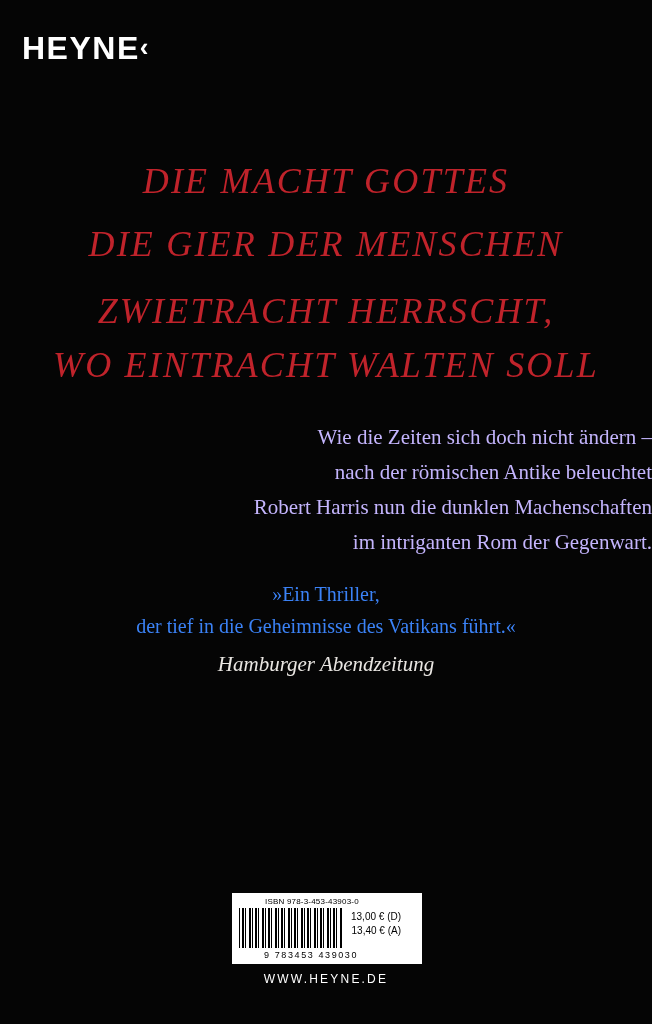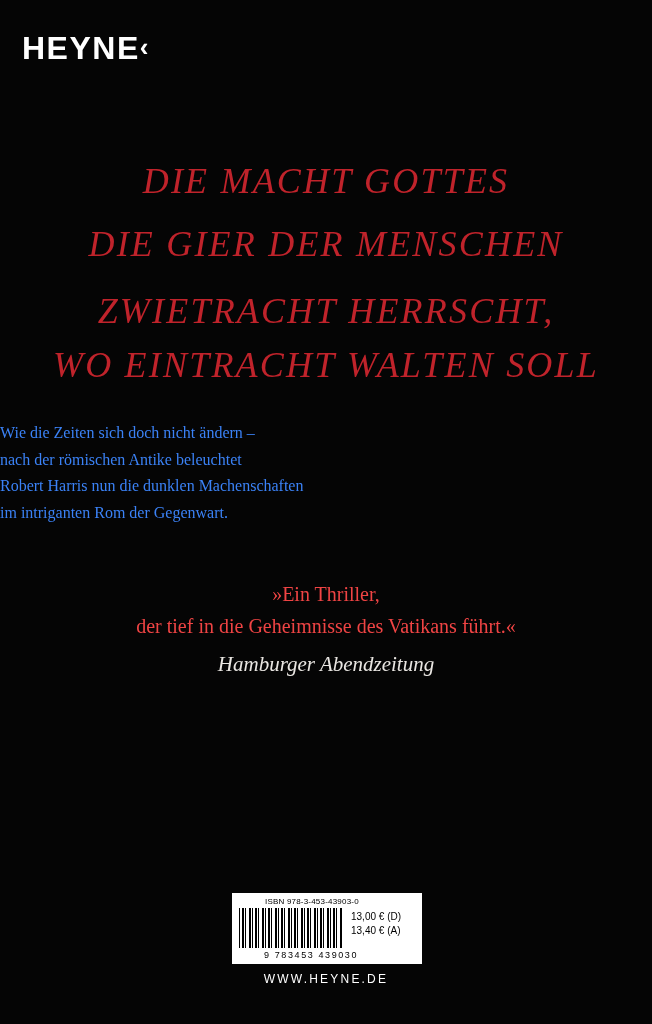--- a/index.html
+++ b/index.html
@@ -68,36 +68,36 @@
     margin-bottom: 16px;
     line-height: 1.5;
   }
 
   
   .blurb {
     position: absolute;
     left: 0;
     right: 0;
     top: 420px;
-    text-align: left;
-    color: #3b82f6;
-    font-family: "Liberation Serif", serif;
-    font-size: 16px;
+    text-align: right;
+    color: #c4b5fd;
+    font-family: "Liberation Serif", serif;
+    font-size: 21px;
     line-height: 1.67;
     white-space: pre-line;
   }
 
   
   .quote {
     position: absolute;
     left: 0;
     right: 0;
     top: 578px;
     text-align: center;
-    color: #ef4444;
+    color: #3b82f6;
     font-family: "Liberation Serif", serif;
     font-size: 20px;
     line-height: 1.62;
     white-space: pre-line;
   }
   .quote-source {
     position: absolute;
     left: 0;
     right: 0;
     top: 652px;
@@ -141,21 +141,21 @@
         #000 6px, #000 7px, #fff 7px, #fff 10px,
         #000 10px, #000 12px, #fff 12px, #fff 13px);
   }
   .prices {
     margin-left: 8px;
     font-family: "Liberation Sans", sans-serif;
     font-size: 10px;
     color: #000000;
     line-height: 1.35;
     padding-top: 2px;
-    text-align: left;
+    text-align: right;
   }
   .barcode-digits {
     font-family: "Liberation Sans", sans-serif;
     font-size: 9px;
     color: #000000;
     letter-spacing: 1.6px;
     padding: 0 0 3px 6px;
     margin-left: 25px;
   }
 

